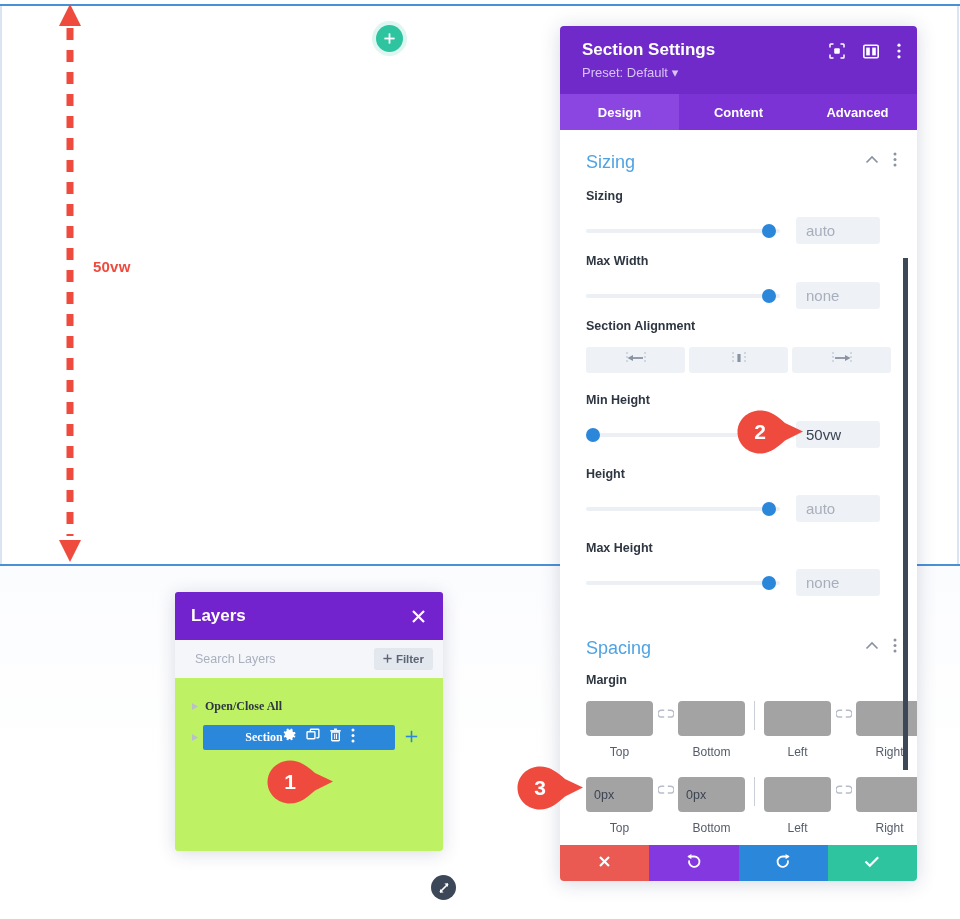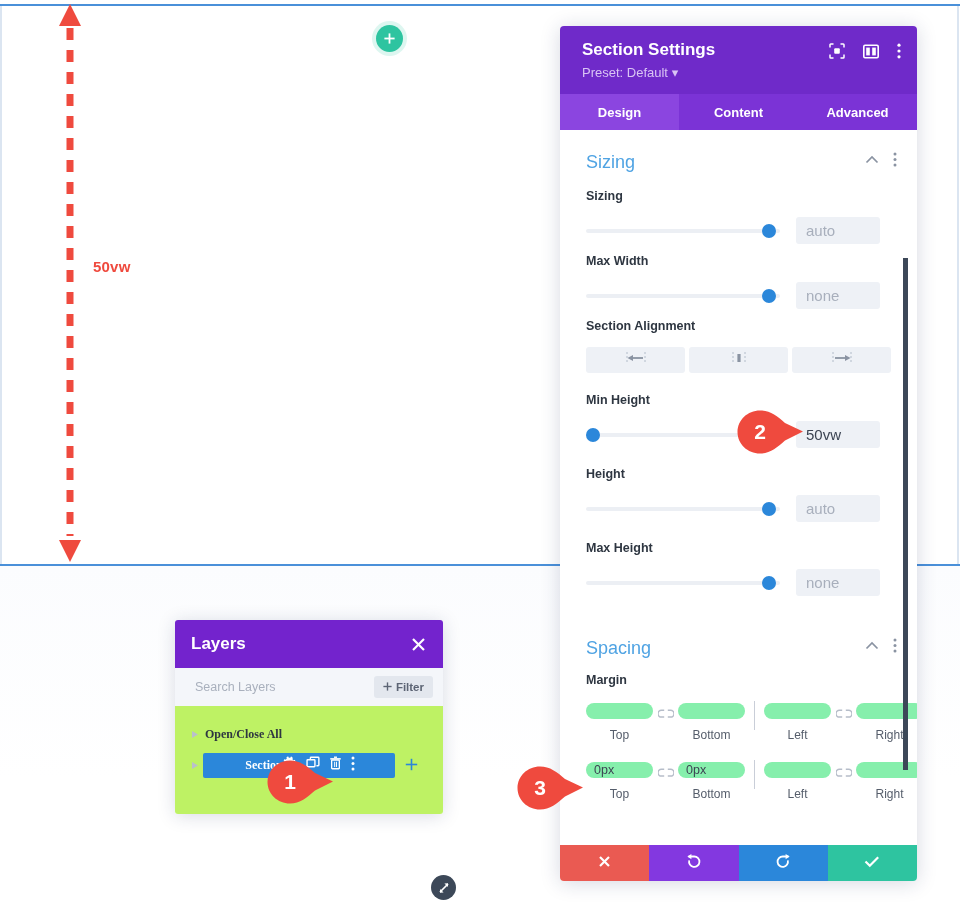--- a/index.html
+++ b/index.html
@@ -109,22 +109,22 @@
     font-size: 21px;
     font-weight: bold;
     z-index: 2;
     font-family: "Liberation Sans", sans-serif;
   }
   .pin svg { position:absolute; left:0; top:0; }
 
   
   .layers-panel {
     position: absolute;
-    left: 175px; top: 620px;
-    width: 268px; height: 194px;
+    left: 175px; top: 592px;
+    width: 268px; height: 259px;
     background: #ffffff;
     box-shadow: 0 2px 18px rgba(30,40,90,0.17);
     border-radius: 3px;
     overflow: hidden;
   }
   .layers-header {
     height: 48px;
     background: #7323cd;
     display: flex;
     align-items: center;
@@ -412,24 +412,24 @@
     align-items: flex-start;
     margin-top: 2px;
   }
   .sp-half {
     display: flex;
     align-items: flex-start;
   }
   .sp-cell { width: 67px; }
   .sp-box {
     width: 67px;
-    height: 16px;
-    background: #86efac;
+    height: 35px;
+    background: #a3a3a3;
     border: none;
-    border-radius: 9px;
+    border-radius: 4px;
     font-size: 12.5px;
     color: #3c4453;
     padding: 0 8px;
     box-sizing: border-box;
     outline: none;
     font-family: "Liberation Sans", sans-serif;
   }
   .sp-box::placeholder { color: #a8afbc; }
   .sp-name {
     text-align: center;

